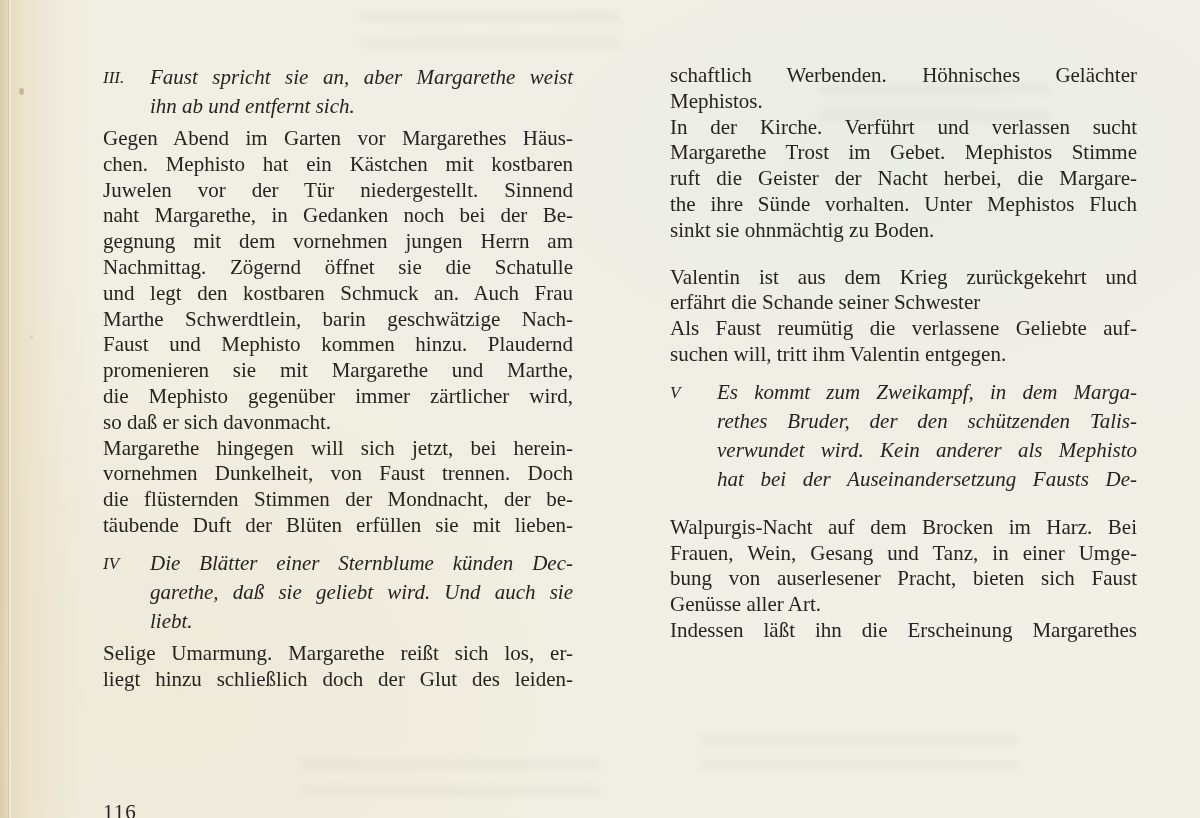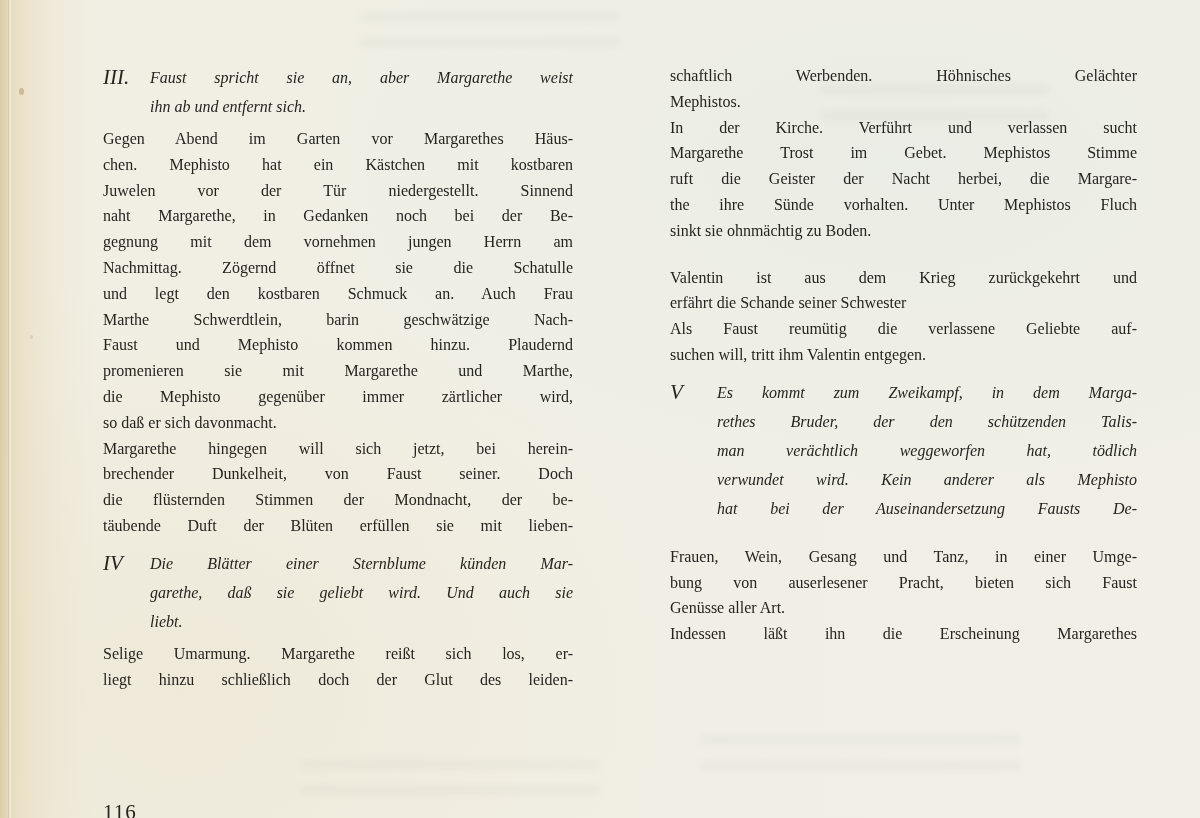--- a/index.html
+++ b/index.html
@@ -53,37 +53,37 @@
   .block.gap { margin-top: 21px; }
   .block.heading {
     padding-left: 47px;
     font-style: italic;
     margin-top: 10px;
     margin-bottom: 5px;
   }
   .column .block:first-child { margin-top: 0; }
 
   .line {
-    font-size: 16px;
+    font-size: 21px;
     line-height: 25.8px;
     text-align: justify;
     text-align-last: justify;
     white-space: normal;
   }
   .heading .line { line-height: 29px; }
   .line.last {
     text-align: left;
     text-align-last: left;
   }
   .hnum {
     position: absolute;
     left: 0;
     top: 0;
     font-style: italic;
-    font-size: 21px;
+    font-size: 17px;
     line-height: 29px;
   }
   .page-number {
     position: absolute;
     left: 103px;
     top: 776px;
     font-size: 21px;
     letter-spacing: 1px;
     margin-top: 24px;
   }
@@ -119,27 +119,27 @@
         <div class="line">Marthe Schwerdtlein, barin geschwätzige Nach-</div>
       </div>
       <div class="block para">
         <div class="line">Faust und Mephisto kommen hinzu. Plaudernd</div>
         <div class="line">promenieren sie mit Margarethe und Marthe,</div>
         <div class="line">die Mephisto gegenüber immer zärtlicher wird,</div>
         <div class="line last">so daß er sich davonmacht.</div>
       </div>
       <div class="block para">
         <div class="line">Margarethe hingegen will sich jetzt, bei herein-</div>
-        <div class="line">brechender Dunkelheit, von Faust seiner. Doch</div>
+        <div class="line">vornehmen Dunkelheit, von Faust trennen. Doch</div>
         <div class="line">die flüsternden Stimmen der Mondnacht, der be-</div>
         <div class="line">täubende Duft der Blüten erfüllen sie mit lieben-</div>
       </div>
       <div class="block heading gap">
         <span class="hnum">IV</span>
-        <div class="line">Die Blätter einer Sternblume künden Mar-</div>
+        <div class="line">Die Blätter einer Sternblume künden Dec-</div>
         <div class="line">garethe, daß sie geliebt wird. Und auch sie</div>
         <div class="line last">liebt.</div>
       </div>
       <div class="block para">
         <div class="line">Selige Umarmung. Margarethe reißt sich los, er-</div>
         <div class="line">liegt hinzu schließlich doch der Glut des leiden-</div>
       </div>
     </div>
   <div class="column column-right">
       <div class="block para">
@@ -158,25 +158,25 @@
         <div class="line last">erfährt die Schande seiner Schwester</div>
       </div>
       <div class="block para">
         <div class="line">Als Faust reumütig die verlassene Geliebte auf-</div>
         <div class="line last">suchen will, tritt ihm Valentin entgegen.</div>
       </div>
       <div class="block heading">
         <span class="hnum">V</span>
         <div class="line">Es kommt zum Zweikampf, in dem Marga-</div>
         <div class="line">rethes Bruder, der den schützenden Talis-</div>
-        <div class="line">man verächtlich weggeworfen hat, tödlich</div>
         <div class="line">verwundet wird. Kein anderer als Mephisto</div>
         <div class="line">hat bei der Auseinandersetzung Fausts De-</div>
       </div>
       <div class="block para gap">
+        <div class="line">Walpurgis-Nacht auf dem Brocken im Harz. Bei</div>
         <div class="line">Frauen, Wein, Gesang und Tanz, in einer Umge-</div>
         <div class="line">bung von auserlesener Pracht, bieten sich Faust</div>
         <div class="line last">Genüsse aller Art.</div>
       </div>
       <div class="block para">
         <div class="line">Indessen läßt ihn die Erscheinung Margarethes</div>
       </div>
     </div>
 
   <div class="page-number">116</div>

